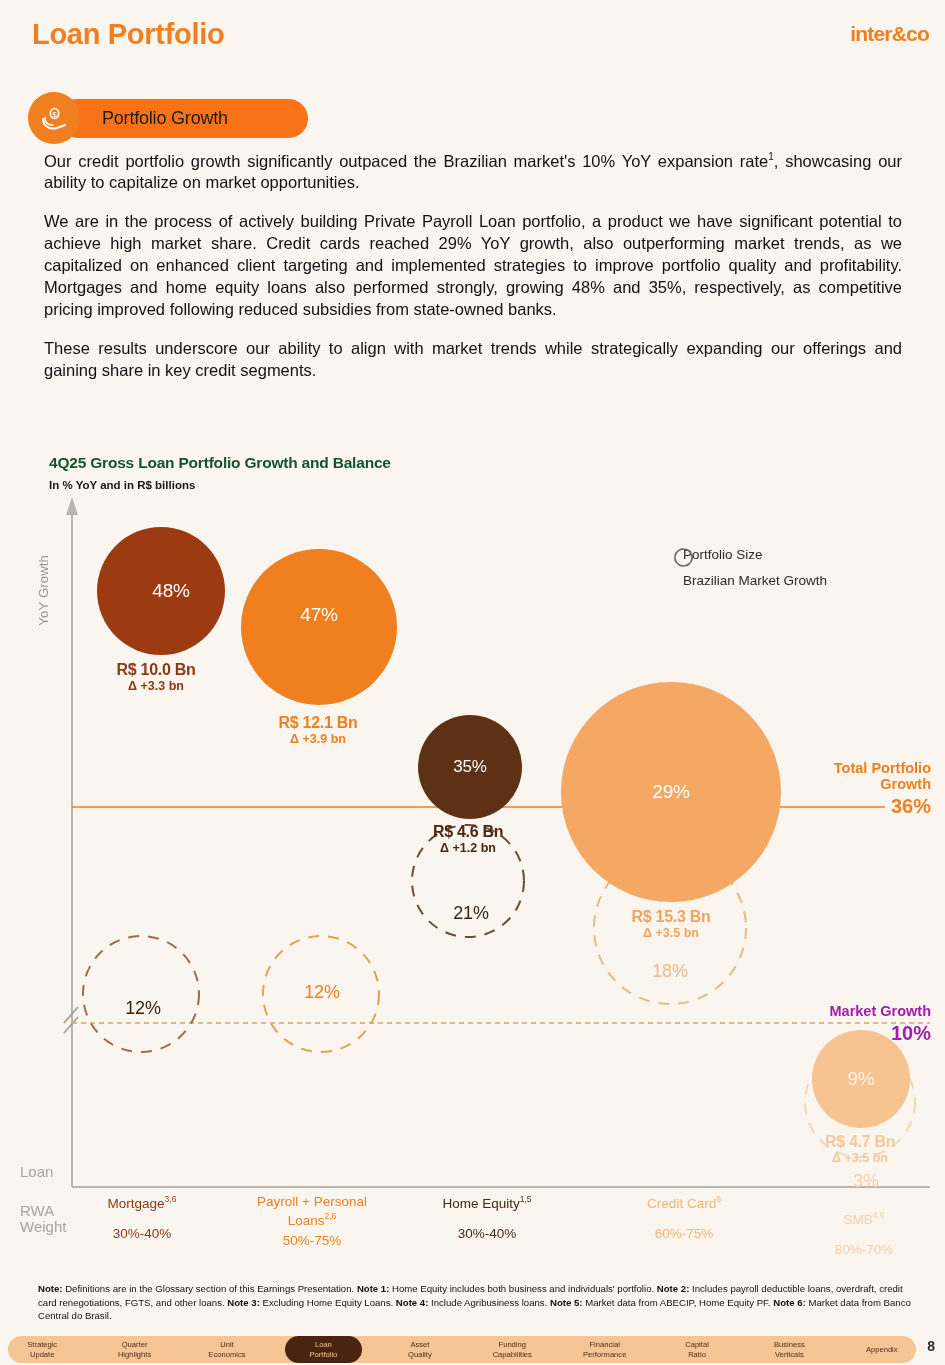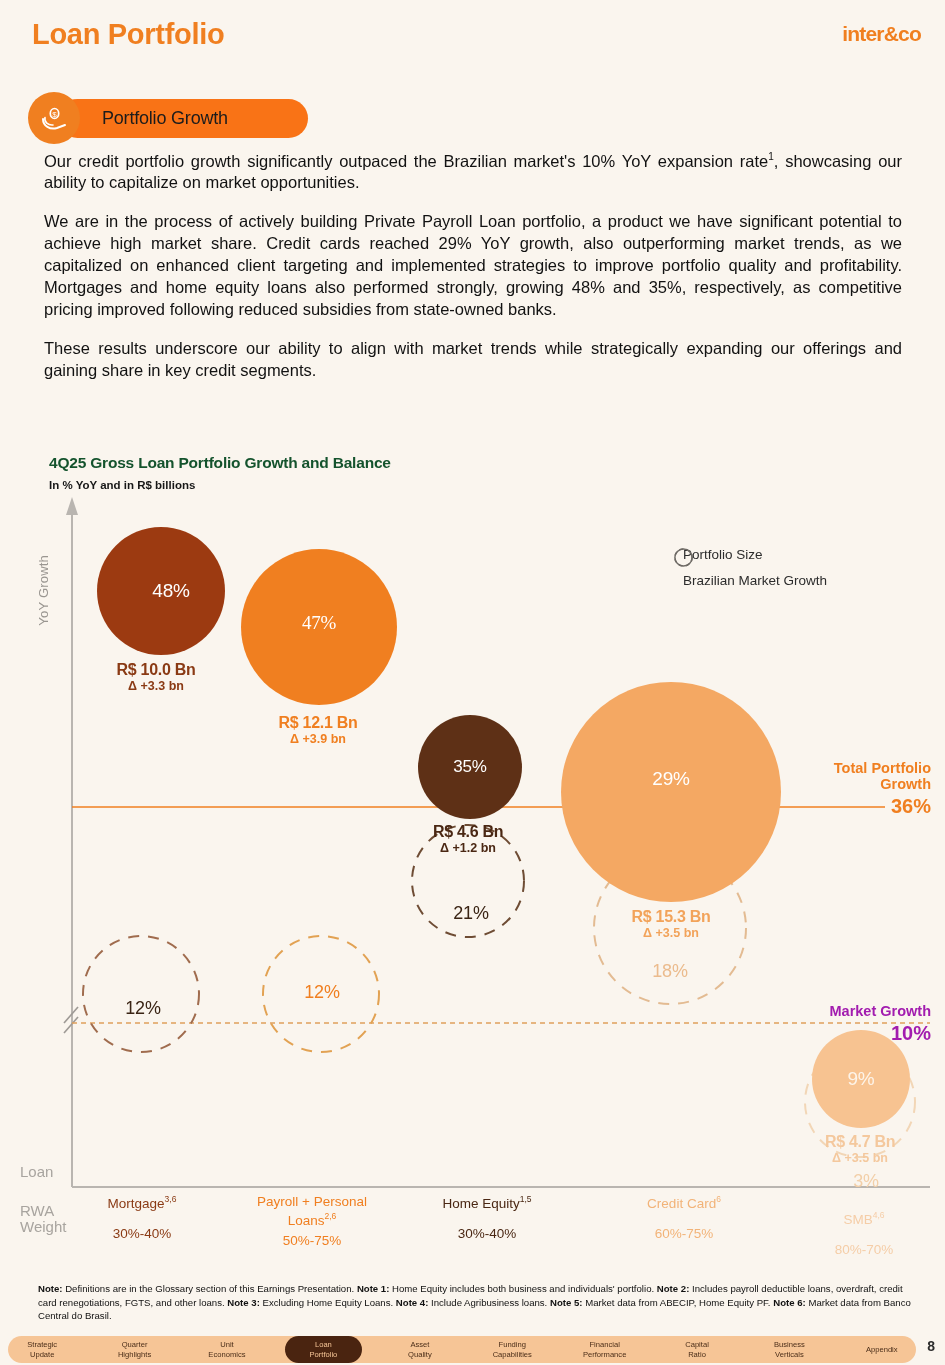--- a/index.html
+++ b/index.html
@@ -11,21 +11,21 @@
   }
   .page { position: relative; width: 945px; height: 1365px; background: #FAF5EE; }
 
   
   .page-title {
     position: absolute; left: 32px; top: 18px;
     font-size: 29px; font-weight: bold; color: #F07F20;
     letter-spacing: -0.3px;
   }
   .brand {
-    position: absolute; right: 24px; top: 22px;
+    position: absolute; right: 16px; top: 22px;
     font-size: 21px; font-weight: bold; color: #F07F20;
     letter-spacing: -0.8px;
   }
 
   
   .section-pill-wrap { position: absolute; left: 28px; top: 92px; display: flex; align-items: center; }
   .pill-icon {
     width: 52px; height: 52px; border-radius: 50%;
     background: #F07F20; display: flex; align-items: center; justify-content: center;
     position: relative; z-index: 2;
@@ -181,23 +181,23 @@
       <circle cx="860" cy="607" r="55" fill="none" stroke="#F2D6B6" stroke-width="2" stroke-dasharray="11,9"></circle>
 
       <circle cx="161" cy="96" r="64" fill="#9C3A11"></circle>
       <circle cx="319" cy="132" r="78" fill="#F07F20"></circle>
       <circle cx="470" cy="272" r="52" fill="#5E3016"></circle>
       <circle cx="671" cy="297" r="110" fill="#F4A863"></circle>
       <circle cx="861" cy="584" r="49" fill="#F7C391"></circle>
     </svg>
 
     <div class="bub-pct" style="left:161px; top:96px;margin-left:10px;">48%</div>
-    <div class="bub-pct" style="left:319px; top:128px;font-family:Liberation Serif, serif;">47%</div>
+    <div class="bub-pct" style="left:319px; top:120px;">47%</div>
     <div class="bub-pct sm" style="left:470px; top:272px;">35%</div>
-    <div class="bub-pct" style="left:671px; top:284px;">29%</div>
+    <div class="bub-pct" style="left:671px; top:297px;">29%</div>
     <div class="bub-pct" style="left:861px; top:584px; color:#FDF4E9;">9%</div>
 
     <div class="ghost-pct" style="left:143px; top:513px; color:#3A2414;">12%</div>
     <div class="ghost-pct" style="left:322px; top:497px; color:#F07F20;">12%</div>
     <div class="ghost-pct" style="left:471px; top:418px; color:#3A2414;">21%</div>
     <div class="ghost-pct" style="left:670px; top:476px; color:#EBBB8D;">18%</div>
     <div class="ghost-pct" style="left:866px; top:686px; color:#F2CFA8;">3%</div>
 
     <div class="bal" style="left:156px; top:166px; color:#8A3A14;">
       <span class="amt">R$ 10.0 Bn</span>

